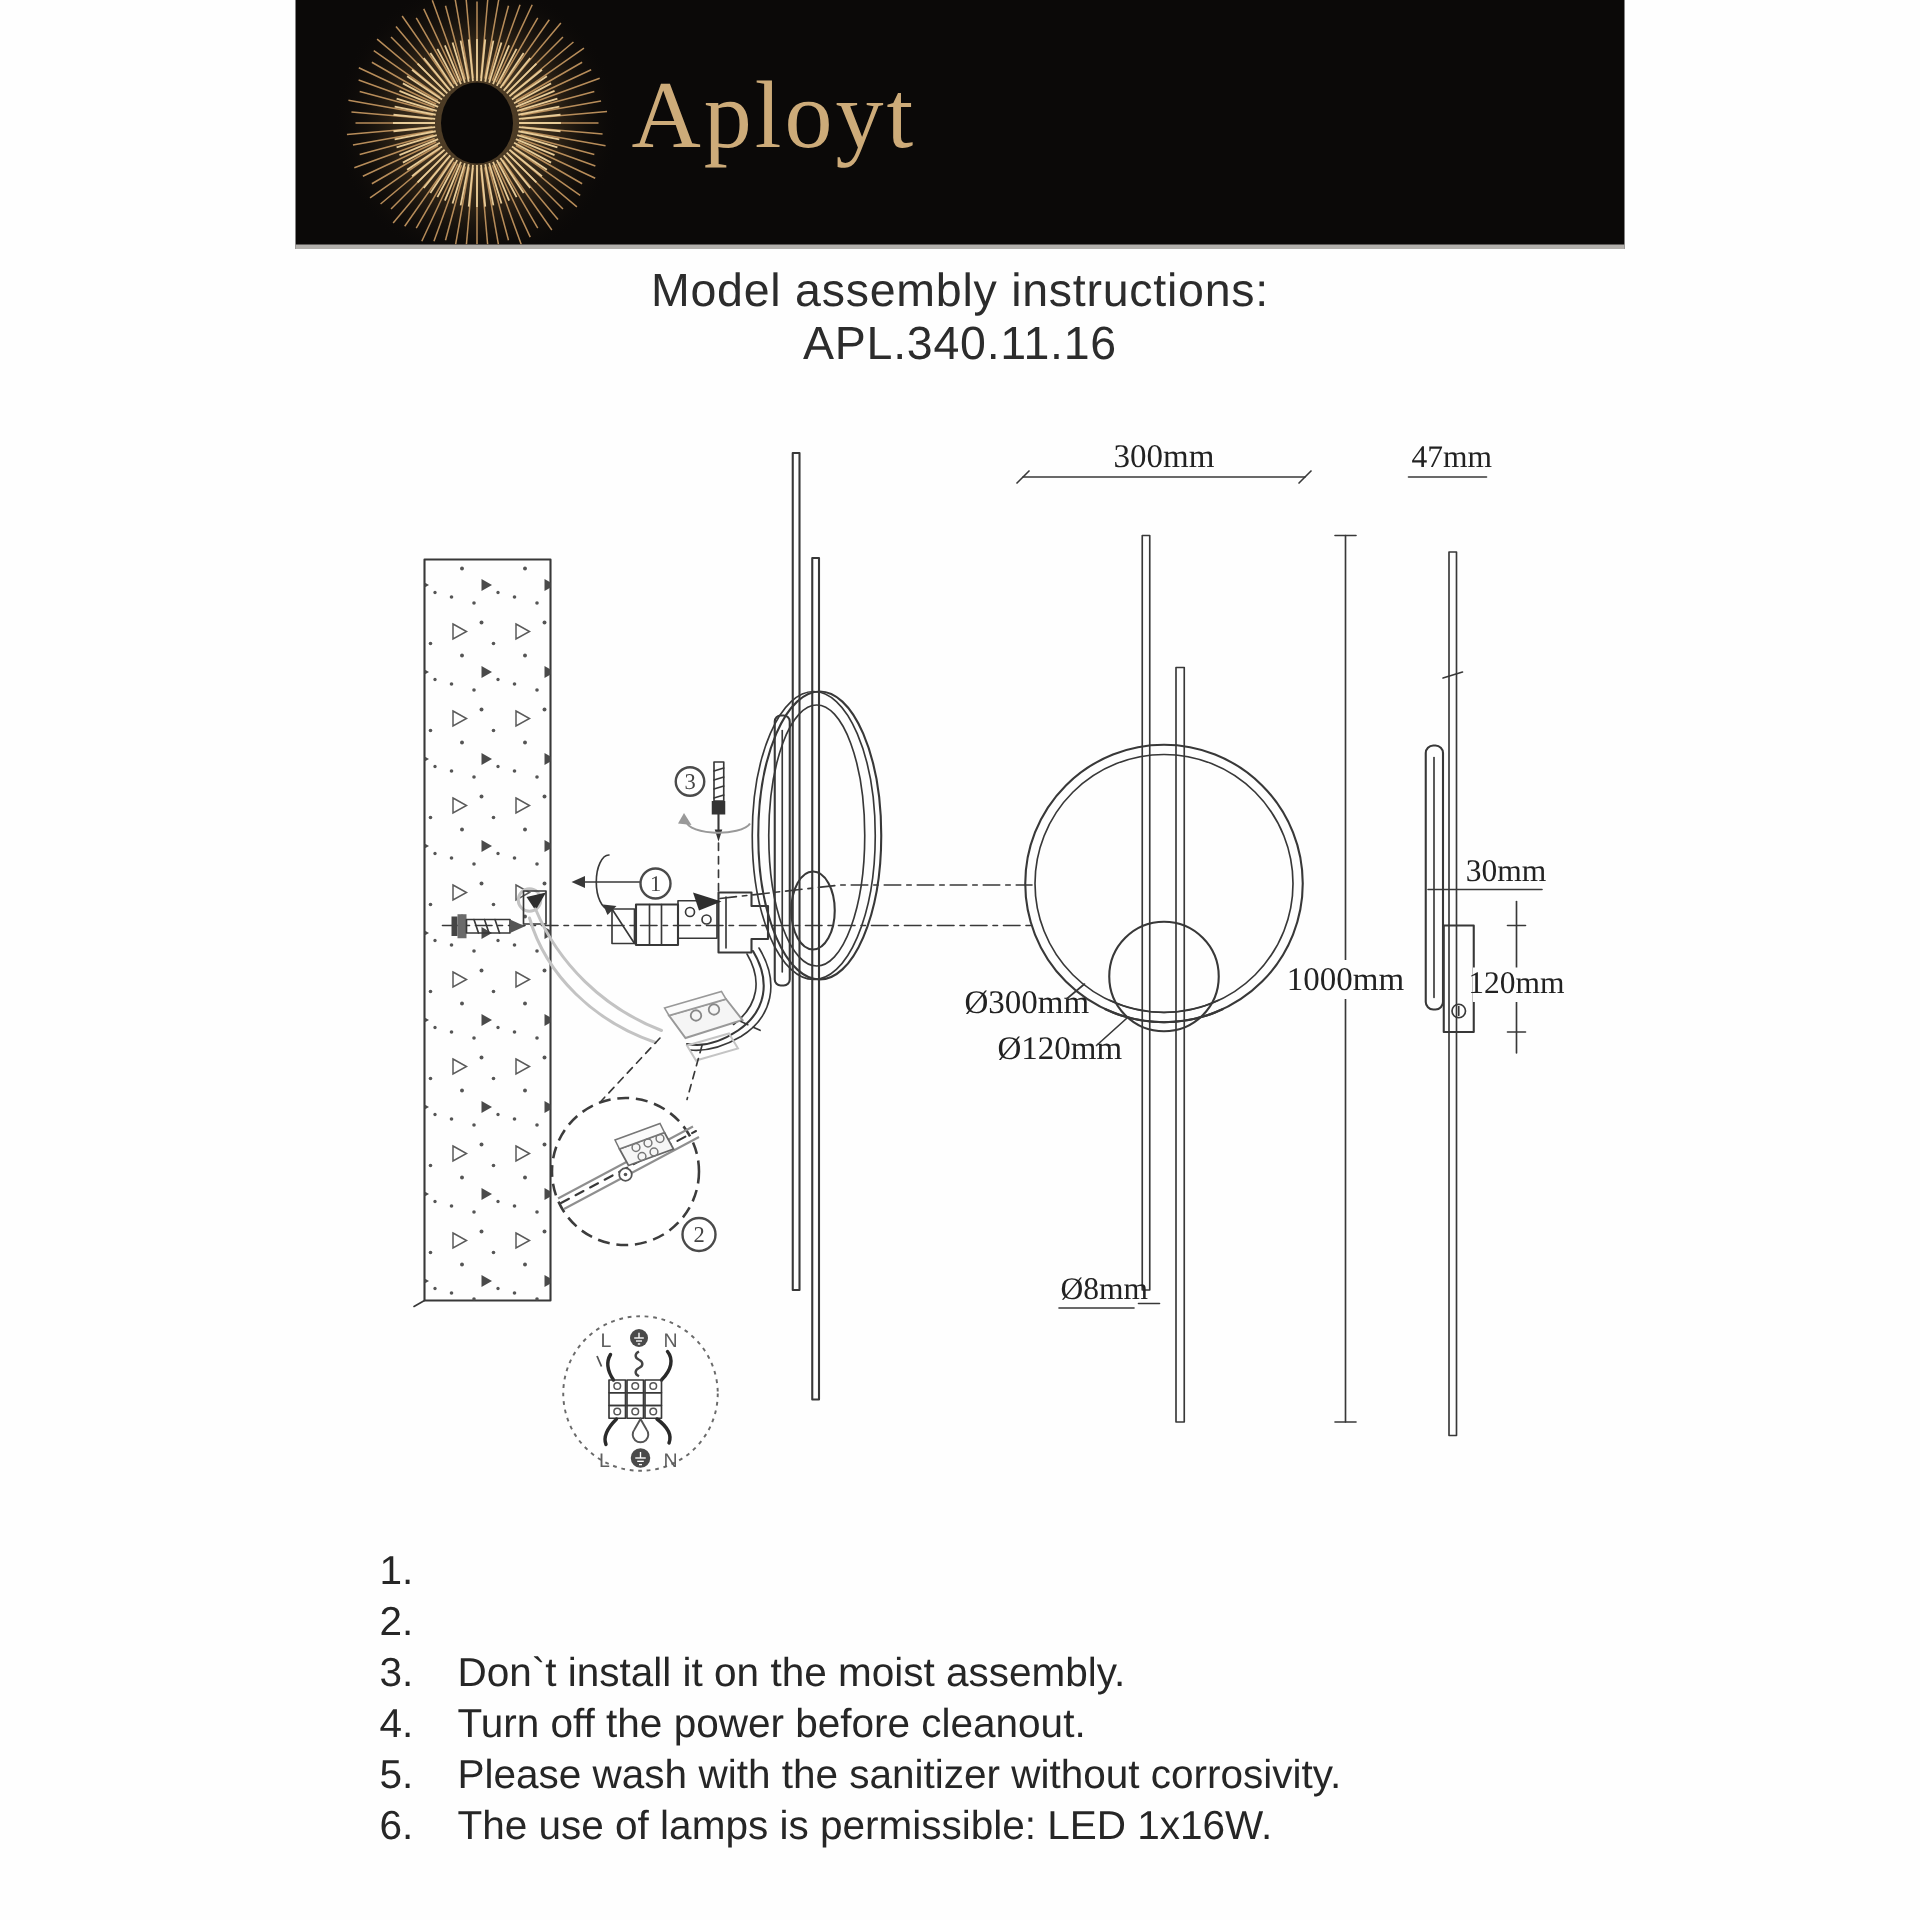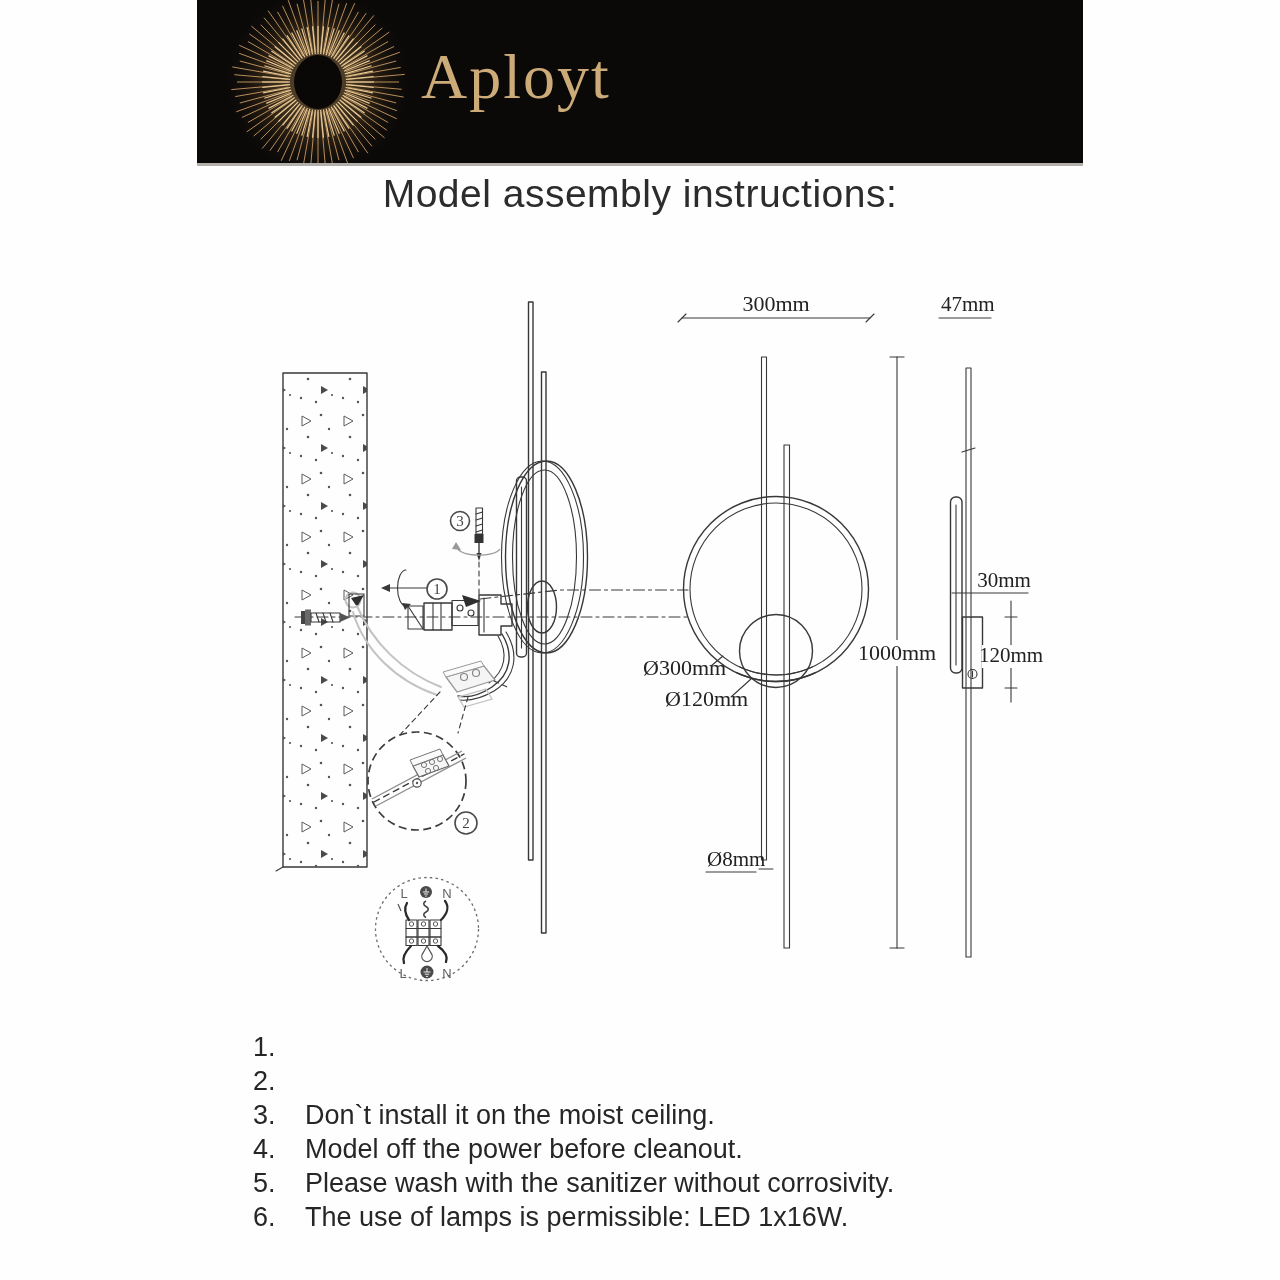--- a/index.html
+++ b/index.html
@@ -6,21 +6,21 @@
   .page{position:relative;width:1280px;height:1280px;background:#fefefe;overflow:hidden;
         font-family:"Liberation Sans",sans-serif;}
   
   .banner{position:absolute;left:197px;top:0;width:886px;height:163px;background:#0b0908;
           overflow:hidden;border-bottom:3px solid #b3b0ac;}
   .banner svg{position:absolute;left:0;top:0;}
   .brand{position:absolute;left:224px;top:40px;font-family:"Liberation Serif",serif;
          font-size:64px;font-weight:400;color:#cdab79;letter-spacing:2px;}
   
   .title-block{position:absolute;left:0;top:176px;width:1280px;text-align:center;color:#2c2c2c;}
-  .title-block div{font-size:39px;line-height:35px;letter-spacing:0.5px;}
+  .title-block div{font-size:31px;line-height:35px;letter-spacing:0.5px;}
   
   .drawing{position:absolute;left:0;top:0;}
   .ln{stroke:#383838;stroke-width:1.4;fill:none;stroke-linecap:round;stroke-linejoin:round;}
   .thin{stroke-width:1.1;}
   .dashc{stroke-dasharray:11 4 3 4;}
   .dash{stroke-dasharray:5 4;}
   .ghost{stroke:#c3c3c3;stroke-width:2;fill:none;stroke-linecap:round;}
   .wire{stroke:#2a2a2a;stroke-width:2.3;fill:none;stroke-linecap:round;}
   .dim{font-family:"Liberation Serif",serif;font-size:22px;fill:#222222;}
   .dims{font-family:"Liberation Serif",serif;font-size:21px;fill:#222222;}
@@ -202,20 +202,21 @@
           <line x1="903" y1="-58" x2="735.2" y2="-486.3" stroke="#cfa873" stroke-width="3.5"></line>
           <line x1="903" y1="-58" x2="785.5" y2="-502.7" stroke="#cfa873" stroke-width="3.5"></line>
           <line x1="903" y1="-58" x2="837.4" y2="-513.3" stroke="#cfa873" stroke-width="3.5"></line>
         </g>
     </svg>
     <span class="brand">Aployt</span>
   </div>
 
   <div class="title-block">
     <div>Model assembly instructions:</div>
+    <div>APL.340.11.16</div>
   </div>
 
   <svg class="drawing" width="1280" height="1280" viewBox="0 0 1280 1280">
     <defs>
       <pattern id="wallpat" width="42" height="58" patternUnits="userSpaceOnUse">
         <path d="M8,10 l9,5 l-9,5 z" fill="none" stroke="#5a5a5a" stroke-width="1"></path>
         <path d="M27,38 l7,4 l-7,4 z" fill="#4a4a4a"></path>
         <circle cx="27" cy="9" r="1.3" fill="#555"></circle>
         <circle cx="35" cy="23" r="1.2" fill="#555"></circle>
         <circle cx="14" cy="31" r="1.3" fill="#555"></circle>
@@ -445,25 +446,25 @@
 
   <div class="instructions">
     <div class="row">
       <span class="num">1.</span>
     </div>
     <div class="row">
       <span class="num">2.</span>
     </div>
     <div class="row">
       <span class="num">3.</span>
-      <span>Don`t install it on the moist ceiling.</span>
+      <span>Don`t install it on the moist assembly.</span>
     </div>
     <div class="row">
       <span class="num">4.</span>
-      <span>Model off the power before cleanout.</span>
+      <span>Turn off the power before cleanout.</span>
     </div>
     <div class="row">
       <span class="num">5.</span>
       <span>Please wash with the sanitizer without corrosivity.</span>
     </div>
     <div class="row">
       <span class="num">6.</span>
       <span>The use of lamps is permissible: LED 1x16W.</span>
     </div>
   </div>

